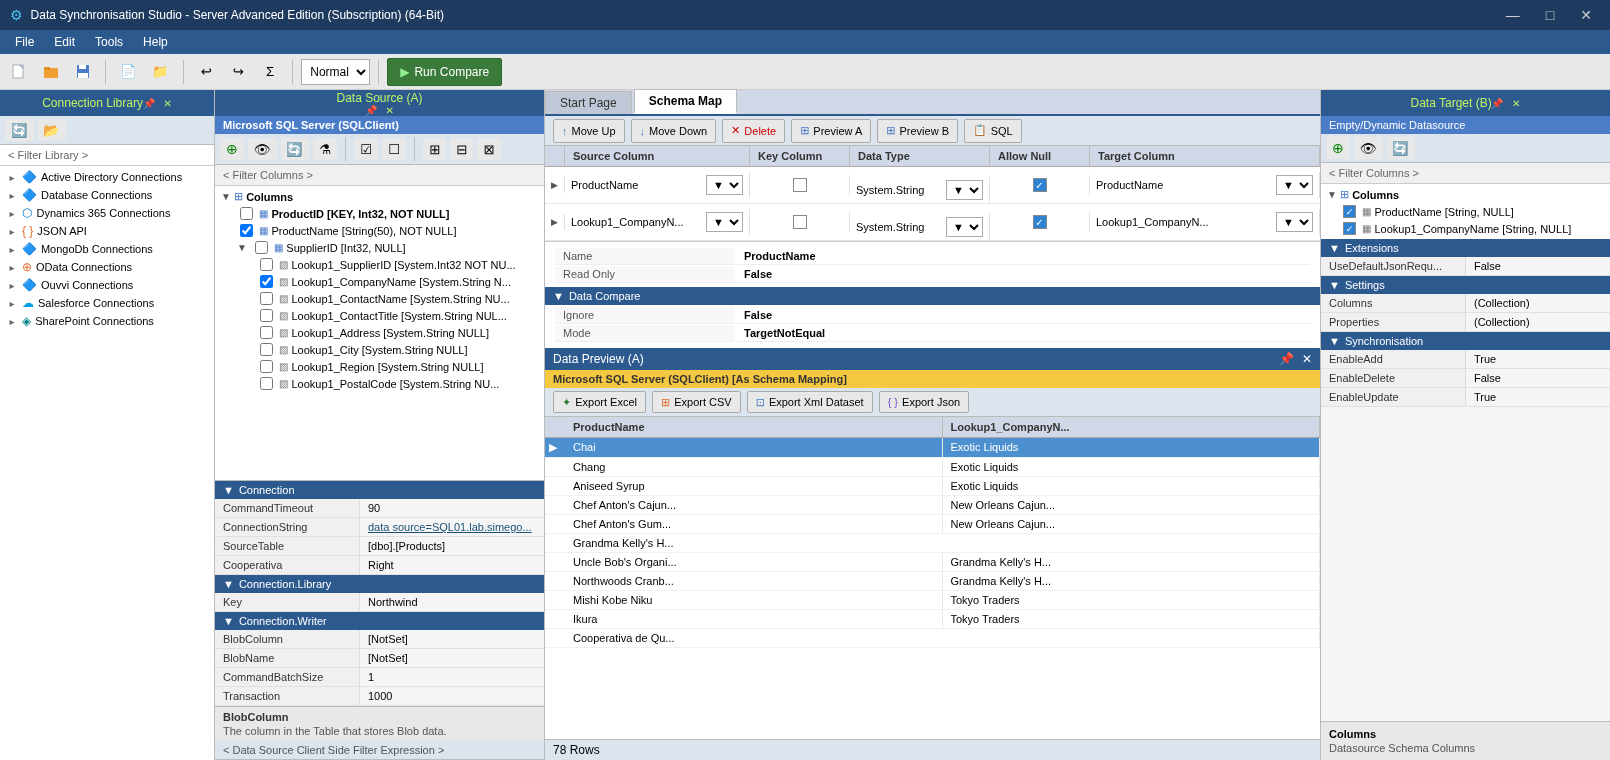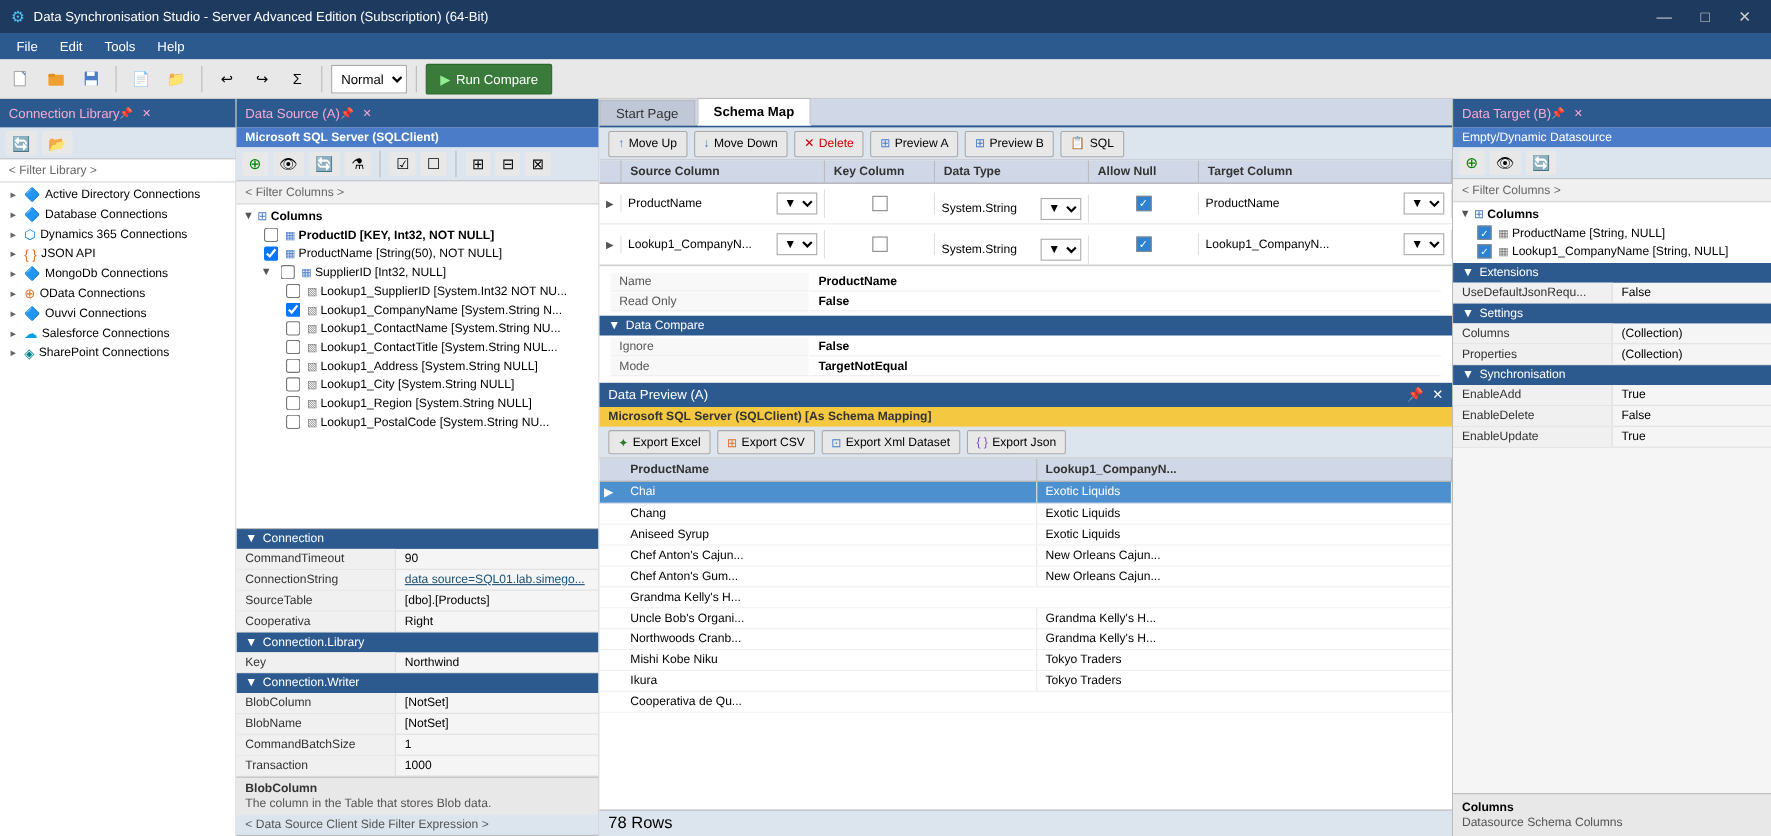--- a/index.html
+++ b/index.html
@@ -22,36 +22,36 @@
     .tb-separator { width: 1px; height: 24px; background: #bbb; margin: 0 4px; }
     .dropdown-wrapper { display: flex; align-items: center; gap: 2px; }
     .dropdown-select { height: 26px; border: 1px solid #aaa; background: white; padding: 0 4px; font-size: 12px; }
     .run-btn { background: #3a7a3a; color: white; border: 1px solid #2a6a2a; padding: 3px 12px; cursor: pointer; height: 28px; display: flex; align-items: center; gap: 5px; border-radius: 2px; font-size: 12px; }
 
     
     #main { display: flex; height: calc(760px - 30px - 24px - 36px); }
 
     
     .panel { display: flex; flex-direction: column; border-right: 1px solid #bbb; background: #f5f5f5; }
-    .panel-header { background: #2d5a8e; color: #f9a8d4; padding: 4px 8px; font-size: 12px; display: flex; align-items: center; justify-content: flex-start; height: 26px; }
+    .panel-header { background: #2d5a8e; color: #bef264; padding: 4px 8px; font-size: 12px; display: flex; align-items: center; justify-content: center; height: 26px; }
     .panel-header-left { display: flex; align-items: center; gap: 5px; }
 
     
     #lib-panel { width: 215px; min-width: 215px; }
     .lib-toolbar { background: #dce4ee; padding: 3px 5px; display: flex; align-items: center; gap: 4px; border-bottom: 1px solid #bbb; }
     .lib-filter { padding: 4px 8px; font-size: 11px; color: #666; border-bottom: 1px solid #ccc; background: white; cursor: pointer; }
     .tree-view { flex: 1; overflow-y: auto; background: white; padding: 2px; }
     .tree-item { display: flex; align-items: center; padding: 2px 4px; cursor: pointer; font-size: 11px; gap: 4px; }
     .tree-expand { width: 12px; text-align: center; color: #666; font-size: 10px; }
     .tree-icon { font-size: 12px; }
     .tree-label { flex: 1; }
 
     
     #datasource-panel { width: 330px; min-width: 330px; display: flex; flex-direction: column; }
-    #datasource-panel .panel-header { background: #2d5a8e; }
+    #datasource-panel .panel-header { background: #2d5a8e; flex-direction: column; }
     .ds-toolbar { background: #dce4ee; padding: 3px 5px; display: flex; align-items: center; gap: 4px; border-bottom: 1px solid #bbb; }
     .ds-filter { padding: 4px 8px; font-size: 11px; color: #666; border-bottom: 1px solid #ccc; background: #f0f0f0; cursor: pointer; }
     .ds-tree { flex: 1; overflow-y: auto; background: white; font-size: 11px; padding: 2px; }
     .ds-node { padding: 2px 4px; cursor: pointer; display: flex; align-items: center; gap: 3px; }
     .ds-props { flex: 0 0 auto; border-top: 1px solid #bbb; background: #f5f5f5; overflow-y: auto; max-height: 310px; }
     .prop-section { background: #2d5a8e; color: white; padding: 3px 8px; font-size: 11px; display: flex; align-items: center; gap: 5px; cursor: pointer; }
     .prop-row { display: flex; border-bottom: 1px solid #e0e0e0; font-size: 11px; }
     .prop-key { background: #f0f0f0; padding: 3px 8px; width: 145px; min-width: 145px; color: #333; border-right: 1px solid #ddd; }
     .prop-val { padding: 3px 8px; color: #000; flex: 1; font-weight: 500; }
     .prop-val.link { color: #1a5276; text-decoration: underline; }
@@ -94,21 +94,21 @@
     .preview-header { background: #2d5a8e; color: white; padding: 4px 8px; font-size: 12px; display: flex; align-items: center; justify-content: space-between; }
     .preview-source-bar { background: #f5c842; color: #333; padding: 3px 8px; font-size: 11px; font-weight: bold; }
     .preview-toolbar { background: #dce4ee; padding: 3px 8px; display: flex; align-items: center; gap: 6px; border-bottom: 1px solid #bbb; }
     .export-btn { background: #e8e8e8; border: 1px solid #aaa; padding: 2px 8px; cursor: pointer; font-size: 11px; display: flex; align-items: center; gap: 4px; height: 22px; border-radius: 2px; }
     .preview-table { flex: 1; overflow-y: auto; background: white; }
     .preview-thead { background: #d0d8e8; position: sticky; top: 0; display: flex; border-bottom: 1px solid #aaa; }
     .preview-th { padding: 4px 8px; font-size: 11px; font-weight: bold; border-right: 1px solid #bbb; min-width: 120px; flex: 1; color: #333; }
     .preview-row { display: flex; border-bottom: 1px solid #f0f0f0; }
     .preview-row.selected { background: #4d90d0; color: white; }
     .preview-cell { padding: 3px 8px; font-size: 11px; border-right: 1px solid #e8e8e8; min-width: 120px; flex: 1; }
-    .preview-footer { background: #dce4ee; padding: 3px 8px; font-size: 15px; border-top: 1px solid #bbb; }
+    .preview-footer { background: #dce4ee; padding: 3px 8px; font-size: 12px; border-top: 1px solid #bbb; }
 
     
     #target-panel { width: 290px; min-width: 290px; display: flex; flex-direction: column; border-left: 1px solid #bbb; border-right: none; }
     .target-tree { flex: 0 0 auto; overflow-y: auto; background: white; max-height: 280px; padding: 2px; font-size: 11px; }
     .target-props { flex: 1; overflow-y: auto; background: #f5f5f5; }
     .target-footer { background: #e8e8e8; border-top: 1px solid #bbb; padding: 6px 8px; font-size: 11px; }
     .target-footer-title { font-weight: bold; margin-bottom: 2px; }
     .target-footer-desc { color: #555; }
     .icon-db { color: #4a7cc7; }
 

